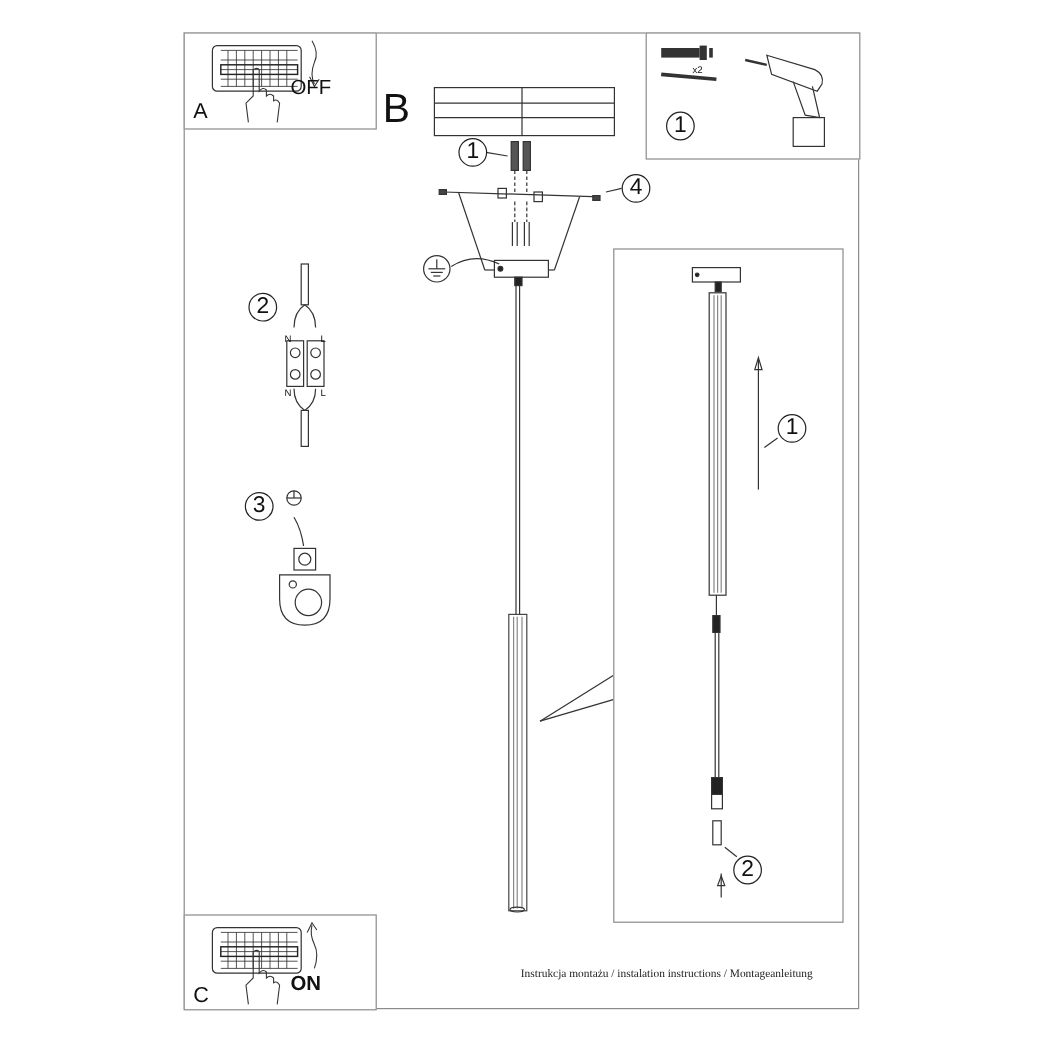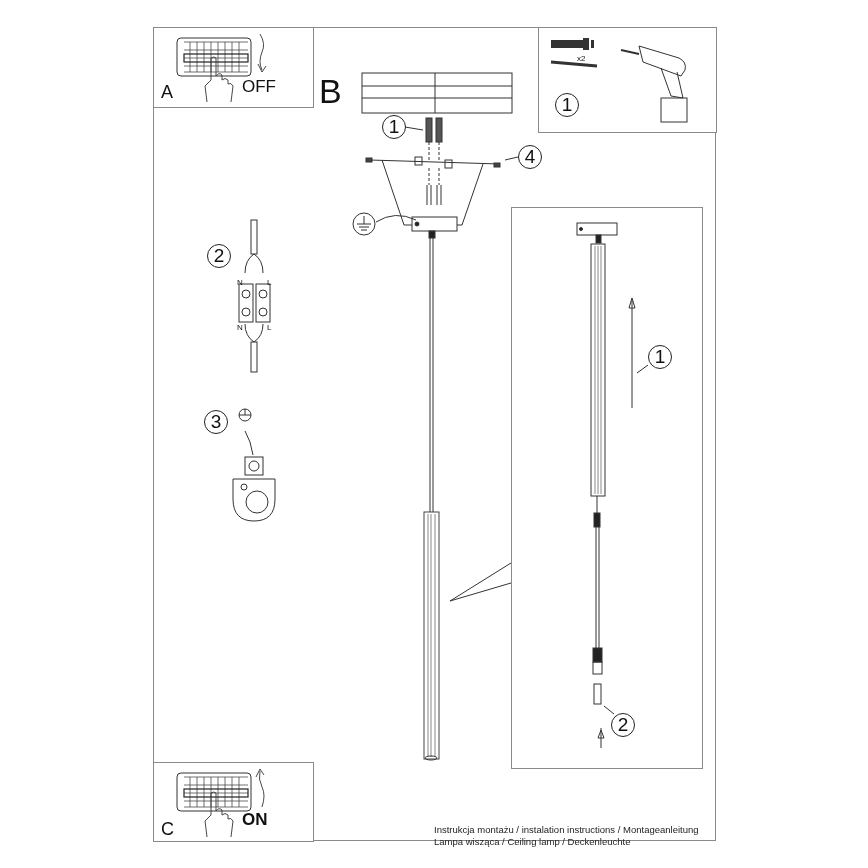--- a/index.html
+++ b/index.html
@@ -4,21 +4,21 @@
 <style>
   html,body{margin:0;padding:0;background:#ffffff;}
   body{width:868px;height:868px;position:relative;overflow:hidden;font-family:"Liberation Sans",sans-serif;color:#111;}
   .abs{position:absolute;}
   .frame{position:absolute;left:153px;top:27px;width:563px;height:814px;border:1px solid #8a8a8a;box-sizing:border-box;}
   .box{position:absolute;border:1px solid #8a8a8a;box-sizing:border-box;background:#fff;}
   .letter{position:absolute;font-size:18px;color:#111;}
   .bigletter{position:absolute;font-size:34px;color:#111;}
   .word{position:absolute;font-size:17px;color:#111;}
   .circ{position:absolute;width:24px;height:24px;border:1px solid #222;border-radius:50%;box-sizing:border-box;font-size:19px;line-height:22px;text-align:center;color:#111;background:#fff;}
-  .caption{position:absolute;left:434px;top:824px;font-size:9.5px;line-height:12px;color:#222;white-space:nowrap;}
+  .caption{position:absolute;left:434px;top:806px;font-size:9.5px;line-height:12px;color:#222;white-space:nowrap;font-family:Liberation Serif, serif;}
   svg{position:absolute;overflow:visible;}
 </style>
 </head>
 <body>
 
 <div class="frame"></div>
 
 <div class="box" style="left:153px;top:27px;width:161px;height:81px;">
   <svg width="80" height="45" style="left:20px;top:8px;">
     <rect x="3" y="2" width="74" height="38" rx="4" fill="none" stroke="#333" stroke-width="1"></rect>
@@ -39,21 +39,21 @@
       <rect x="10" y="18" width="64" height="8" stroke="#222" stroke-width="1.2"></rect>
     </g>
   </svg>
   <svg width="40" height="50" style="left:45px;top:28px;">
     <path d="M12 2 L12 24 L6 30 L8 46 M12 2 Q15 0 17 2 L17 20 Q20 16 23 19 L23 24 Q26 21 29 24 L29 28 Q32 26 34 30 L32 46" fill="none" stroke="#333" stroke-width="0.9"></path>
   </svg>
   <svg width="20" height="45" style="left:98px;top:4px;">
     <path d="M8 2 Q14 12 10 20 Q6 30 10 38 M6 32 L10 40 L14 34" fill="none" stroke="#333" stroke-width="0.9"></path>
   </svg>
   <span class="letter" style="left:7px;top:54px;">A</span>
-  <span class="word" style="left:88px;top:49px;">OFF</span>
+  <span class="word" style="left:88px;top:35px;">OFF</span>
 </div>
 
 <div class="box" style="left:538px;top:27px;width:179px;height:106px;">
   <svg width="50" height="40" style="left:10px;top:8px;">
     <g fill="#333">
         <rect x="2" y="4" width="32" height="8"></rect>
         <rect x="34" y="2" width="6" height="12"></rect>
         <rect x="42" y="4" width="3" height="8"></rect>
       </g>
     <line x1="2" y1="26" x2="48" y2="30" stroke="#333" stroke-width="3"></line>
@@ -226,14 +226,13 @@
   </svg>
   <svg width="20" height="45" style="left:98px;top:4px;">
     <path d="M10 40 Q14 28 10 20 Q6 12 8 4 M4 10 L8 2 L12 8" fill="none" stroke="#333" stroke-width="0.9"></path>
   </svg>
   <span class="letter" style="left:7px;top:56px;">C</span>
   <span class="word" style="left:88px;top:47px;font-weight:bold;">ON</span>
 </div>
 
 <div class="caption">
   <div>Instrukcja montażu / instalation instructions / Montageanleitung</div>
-  <div>Lampa wisząca / Ceiling lamp / Deckenleuchte</div>
 </div>
 
 </body></html>

